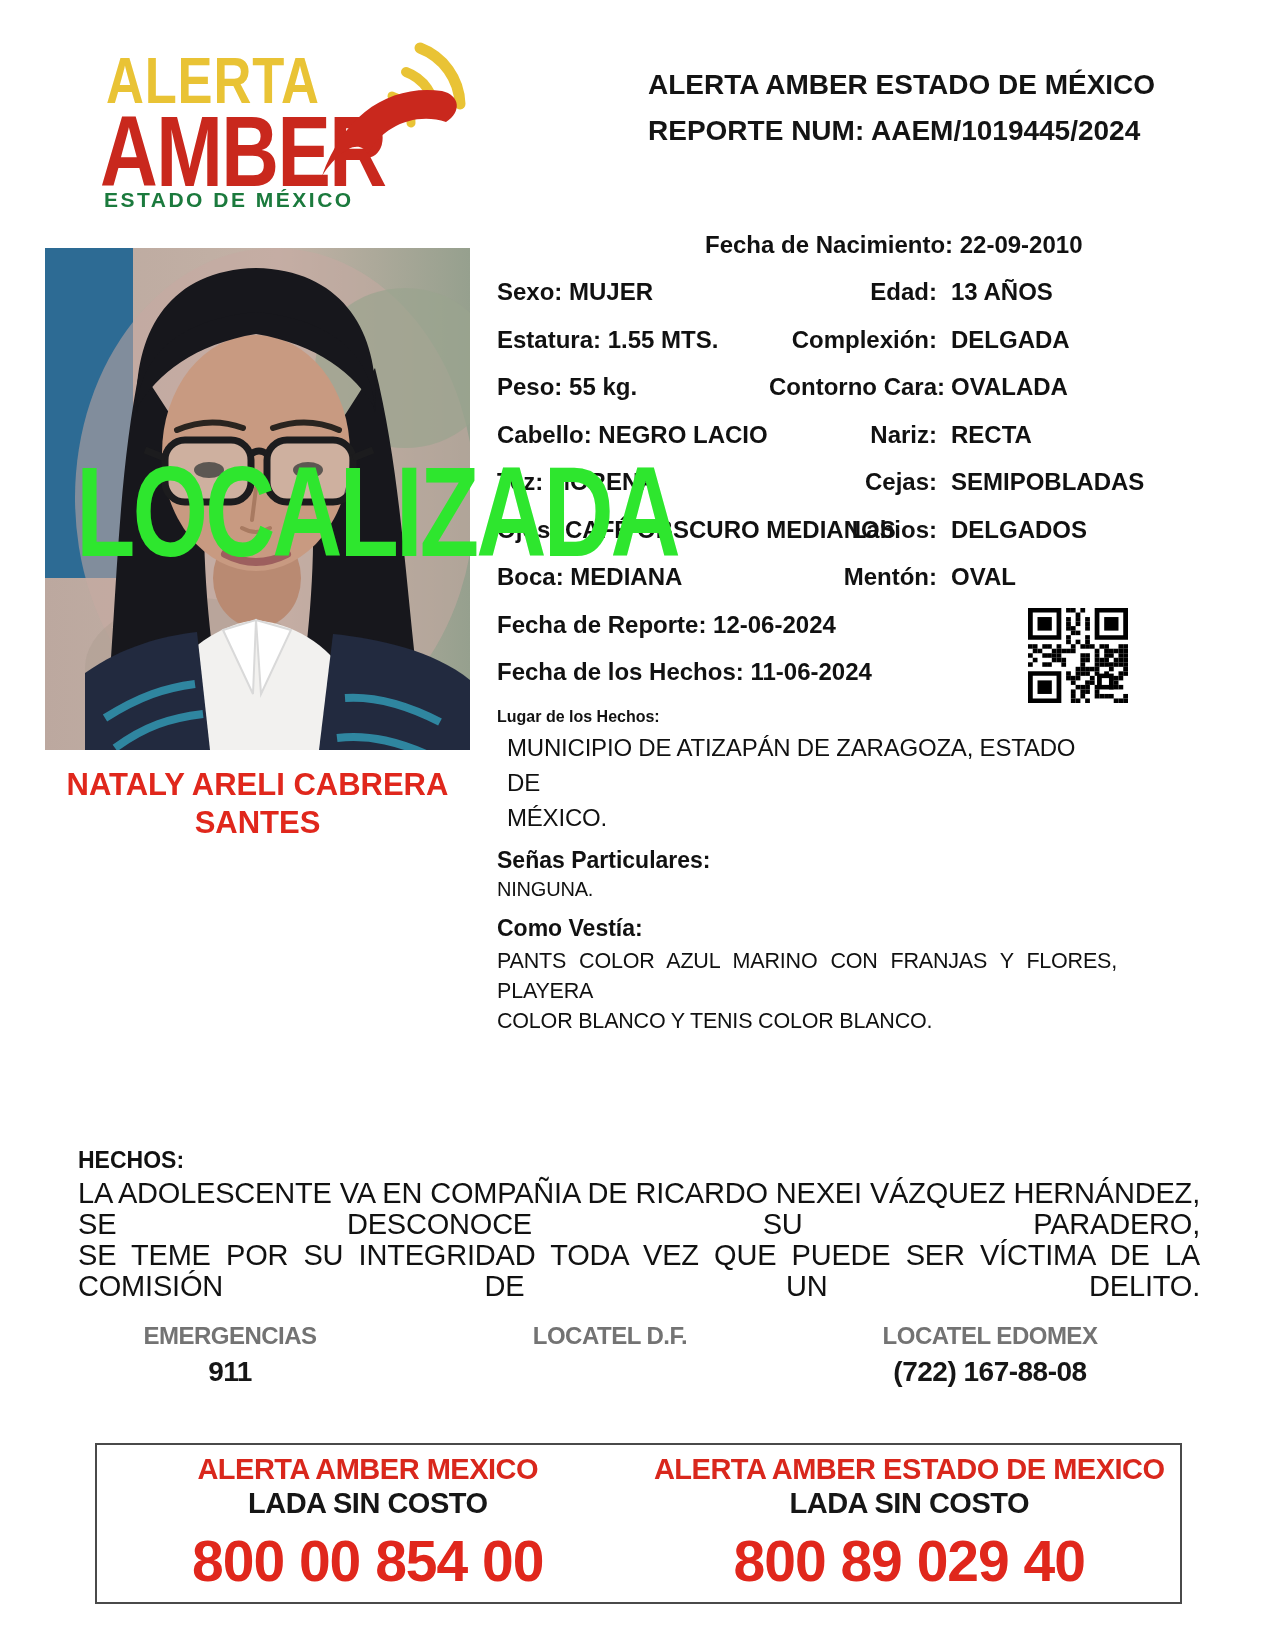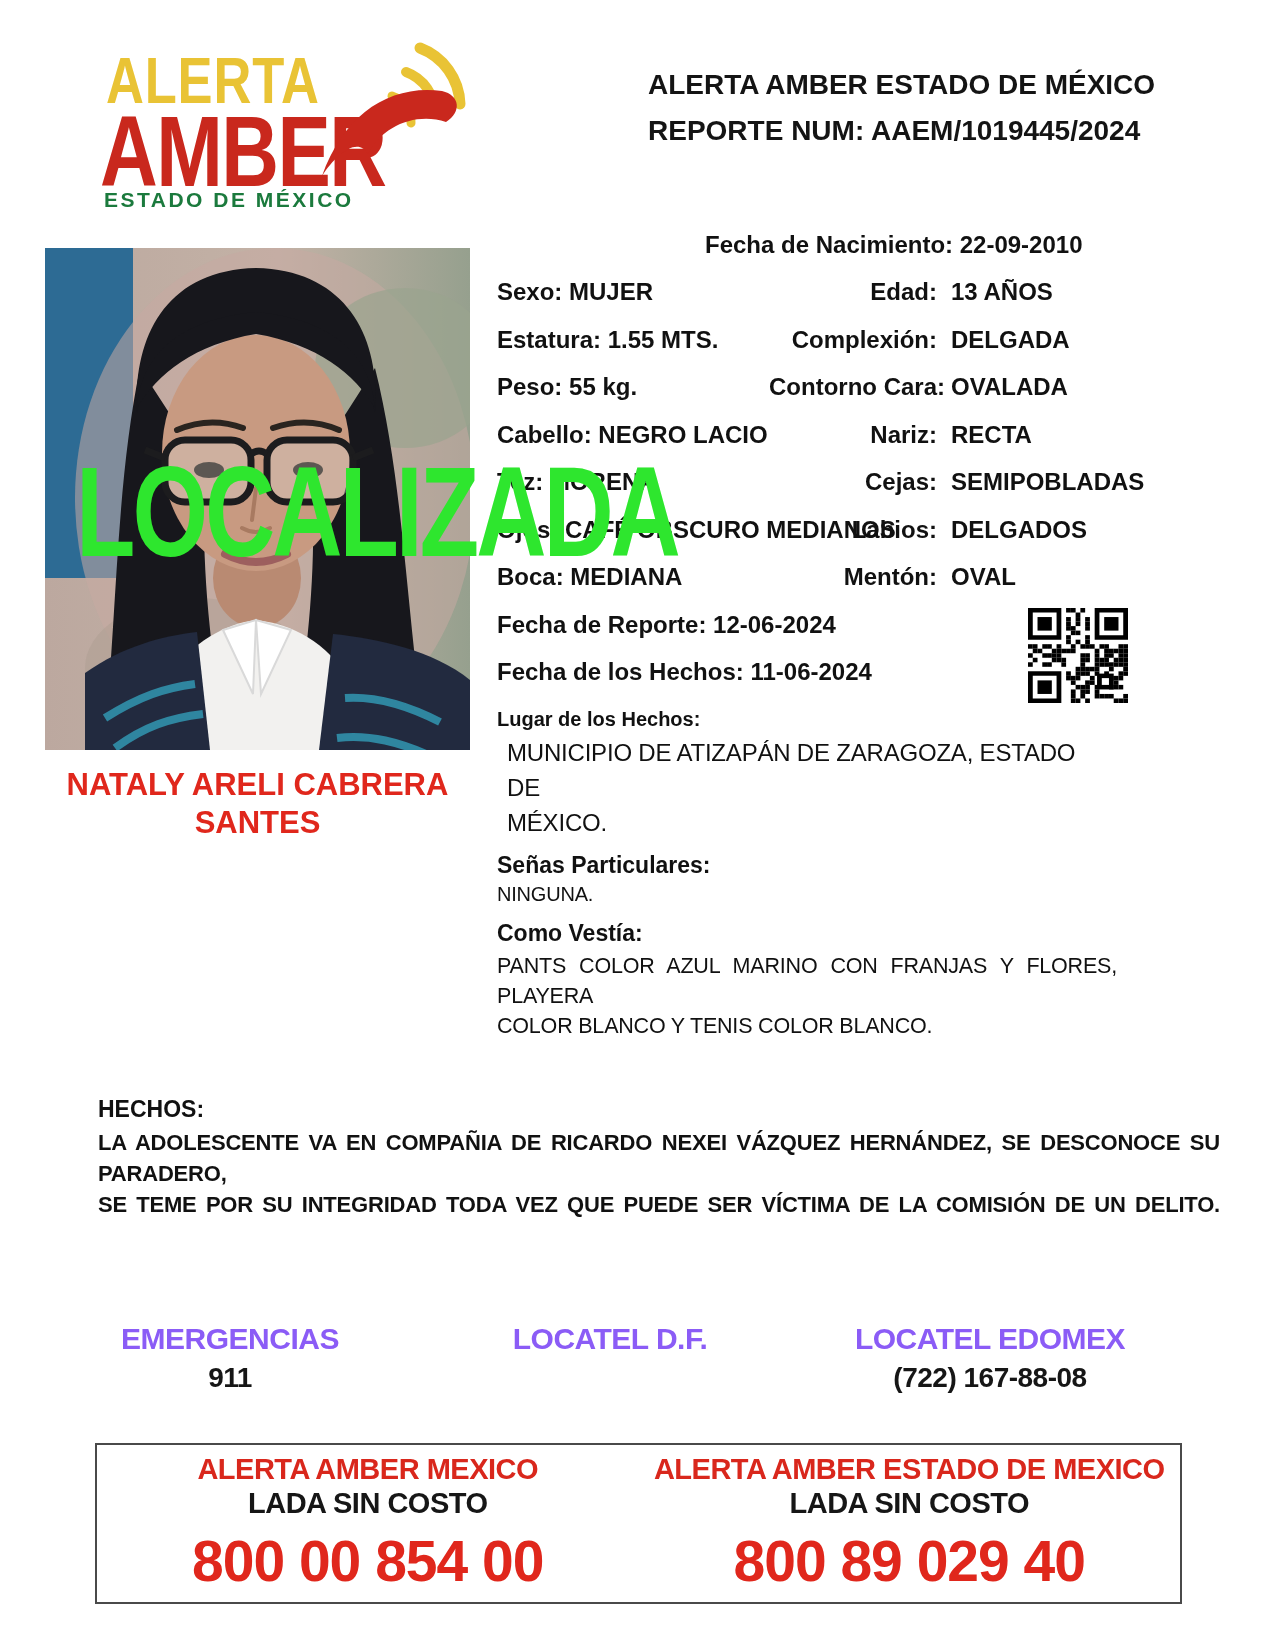--- a/index.html
+++ b/index.html
@@ -36,37 +36,37 @@
   .birthrow{padding-left:208px;}
   .dleft{width:272px;flex:none;}
   .rl{width:168px;flex:none;text-align:right;}
   .rv{margin-left:14px;}
 
   
   .qr{position:absolute;left:1028px;top:608px;width:100px;height:95px;z-index:4;}
 
   
   .sections{position:absolute;left:497px;top:708px;width:645px;}
-  .seclabel{font-size:20px;margin-bottom:4px;}
+  .seclabel{font-size:16px;margin-bottom:4px;}
   .secbody{font-weight:400;letter-spacing:-.2px;}
   .lugar-body{font-size:24px;line-height:35px;padding-left:10px;width:600px;}
   .senas-label{font-size:23px;margin-top:12px;}
   .senas-body{font-size:20px;margin-top:2px;}
   .vestia-label{font-size:23px;margin-top:14px;}
   .vestia-body{font-size:21.5px;line-height:30px;width:620px;margin-top:2px;}
   .just{text-align:justify;text-align-last:justify;}
 
-  .hechos{position:absolute;left:78px;top:1096px;width:1122px;margin-left:20px;}
+  .hechos{position:absolute;left:78px;top:1147px;width:1122px;}
   .hechos-label{font-size:23px;margin-bottom:4px;}
-  .hechos-body{font-weight:700;font-size:22px;line-height:31px;letter-spacing:-.2px;}
+  .hechos-body{font-weight:400;font-size:29px;line-height:31px;letter-spacing:-.2px;}
 
   
   .contacts{position:absolute;left:40px;top:1322px;width:1140px;display:flex;}
   .ccol{flex:1;text-align:center;}
-  .clabel{color:#8b5cf6;font-size:30px;letter-spacing:-.5px;}
+  .clabel{color:#737373;font-size:24px;letter-spacing:-.5px;}
   .cnumber{color:#161616;font-size:28px;margin-top:6px;letter-spacing:-.5px;}
 
   
   .hotbox{position:absolute;left:95px;top:1443px;width:1083px;height:157px;border:2px solid #4a4a4a;
           display:flex;align-items:center;}
   .hcol{flex:1;text-align:center;}
   .htitle{color:#d9271c;font-size:29px;letter-spacing:-.5px;}
   .hsub{color:#161616;font-size:29px;margin-top:1px;letter-spacing:-.5px;}
   .hnumber{color:#e0271c;font-size:57px;margin-top:8px;letter-spacing:-1px;}
 </style>

